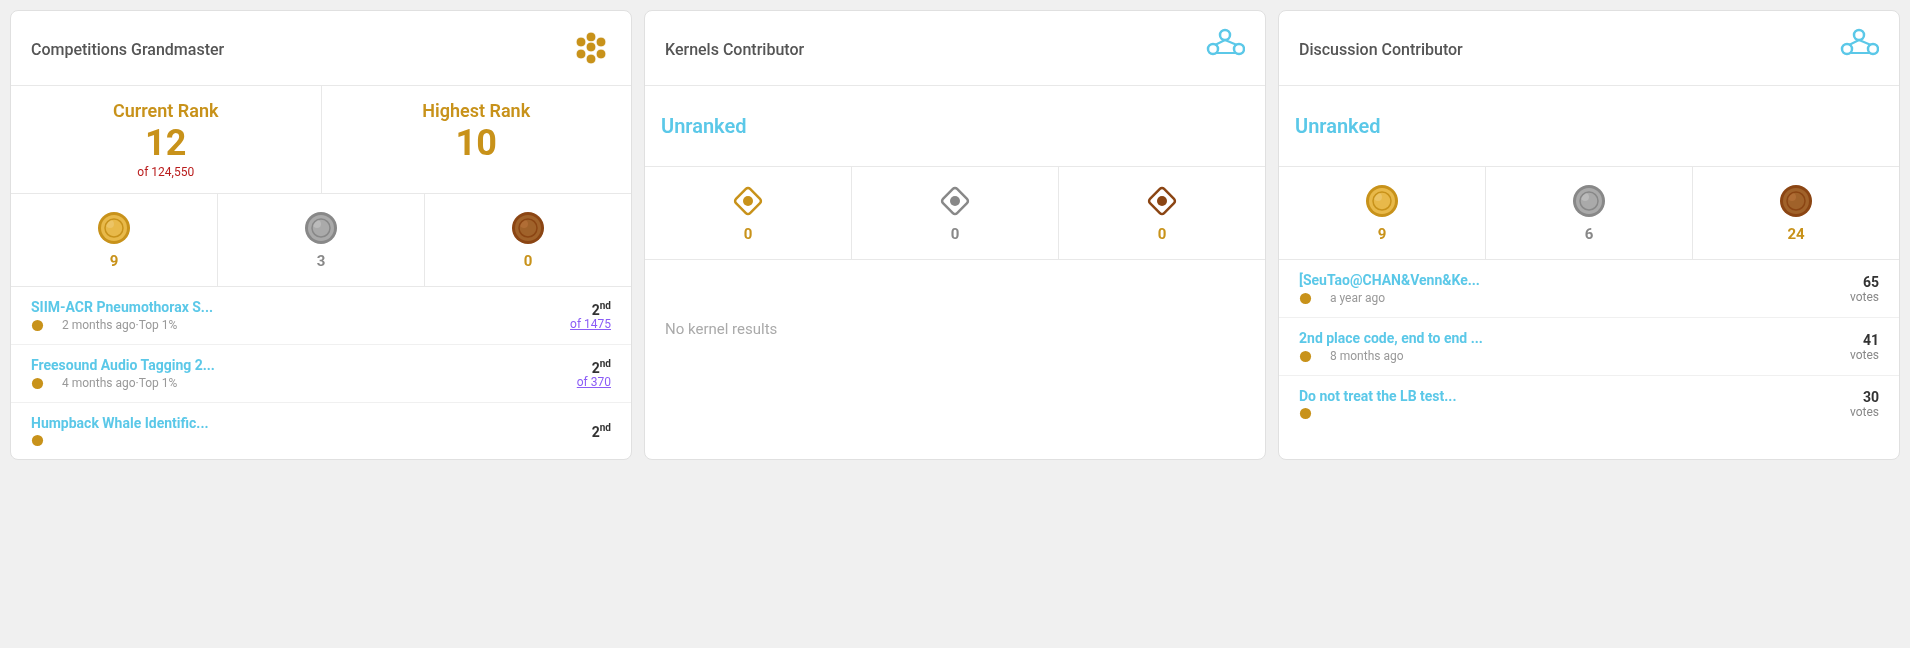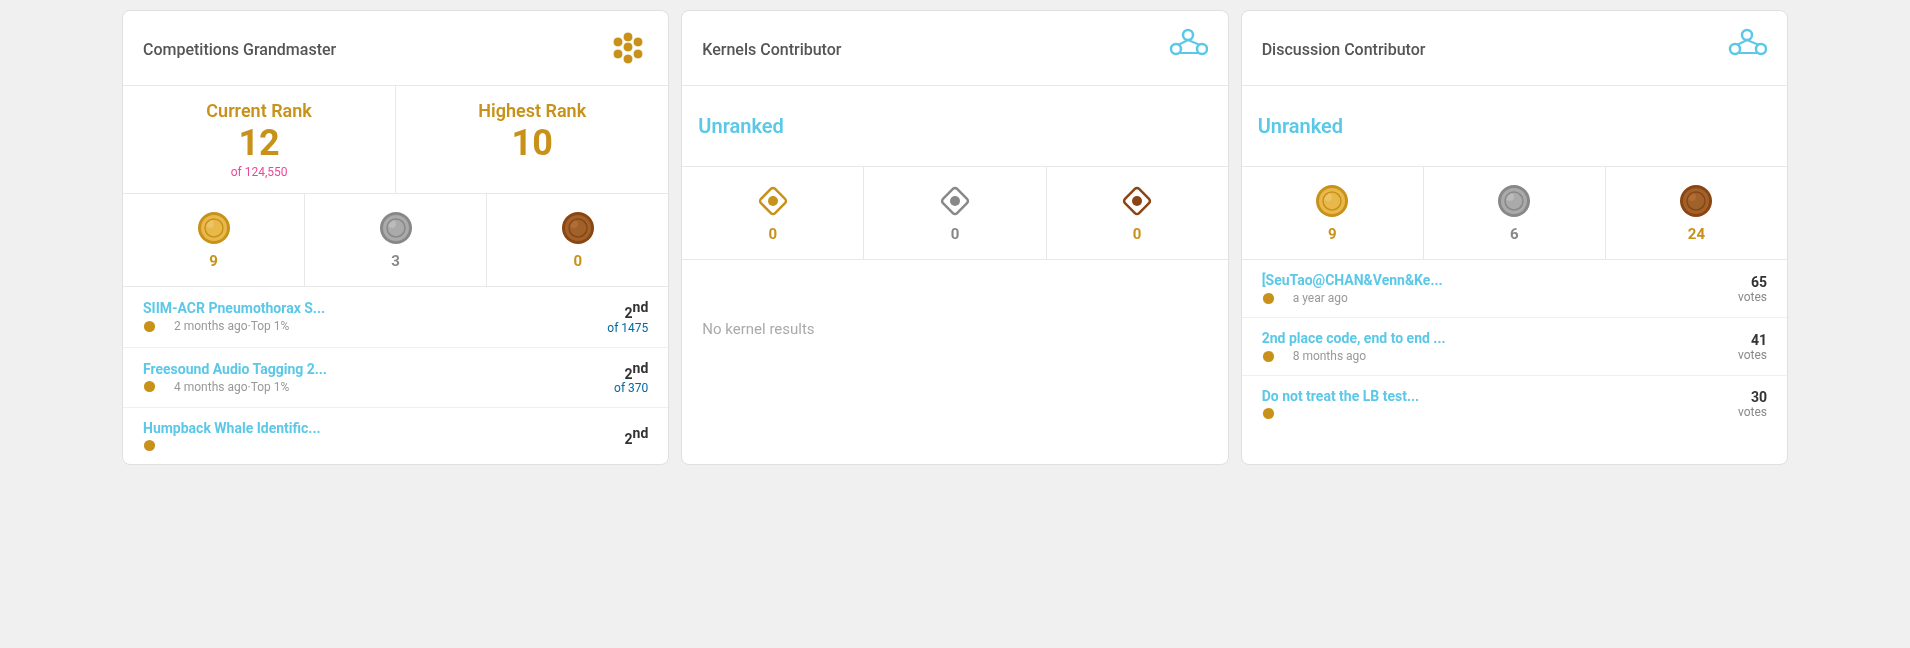--- a/index.html
+++ b/index.html
@@ -8,21 +8,21 @@
       background: #f0f0f0;
       display: flex;
       justify-content: center;
       align-items: flex-start;
       min-height: 648px;
       padding: 10px;
     }
     .panels-container {
       display: flex;
       gap: 12px;
-      width: 1666px;
+      width: 1890px;
       max-width: 100%;
     }
     .panel {
       background: #fff;
       border-radius: 8px;
       border: 1px solid #e0e0e0;
       flex: 1;
       display: flex;
       flex-direction: column;
       overflow: hidden;
@@ -58,21 +58,21 @@
       margin-bottom: 4px;
     }
     .rank-number {
       font-size: 36px;
       font-weight: 700;
       color: #c8921a;
       line-height: 1;
     }
     .rank-total {
       font-size: 12px;
-      color: #ec4899;
+      color: #b91c1c;
       margin-top: 4px;
     }
     .unranked-section {
       padding: 28px 16px;
       text-align: left;
       border-bottom: 1px solid #e8e8e8;
     }
     .unranked-text {
       font-size: 20px;
       color: #5bc8e8;
@@ -132,25 +132,26 @@
     .entry-right {
       text-align: right;
       min-width: 70px;
     }
     .entry-place {
       font-size: 14px;
       font-weight: 700;
       color: #333;
     }
     .entry-place sup {
-      font-size: 14px;
+      font-size: 10px;
     }
     .entry-of {
       font-size: 12px;
-      color: #0369a1;
+      color: #8b5cf6;
+      text-decoration: underline;
     }
     .entry-votes {
       font-size: 14px;
       font-weight: 700;
       color: #333;
     }
     .entry-votes-label {
       font-size: 12px;
       color: #888;
     }

